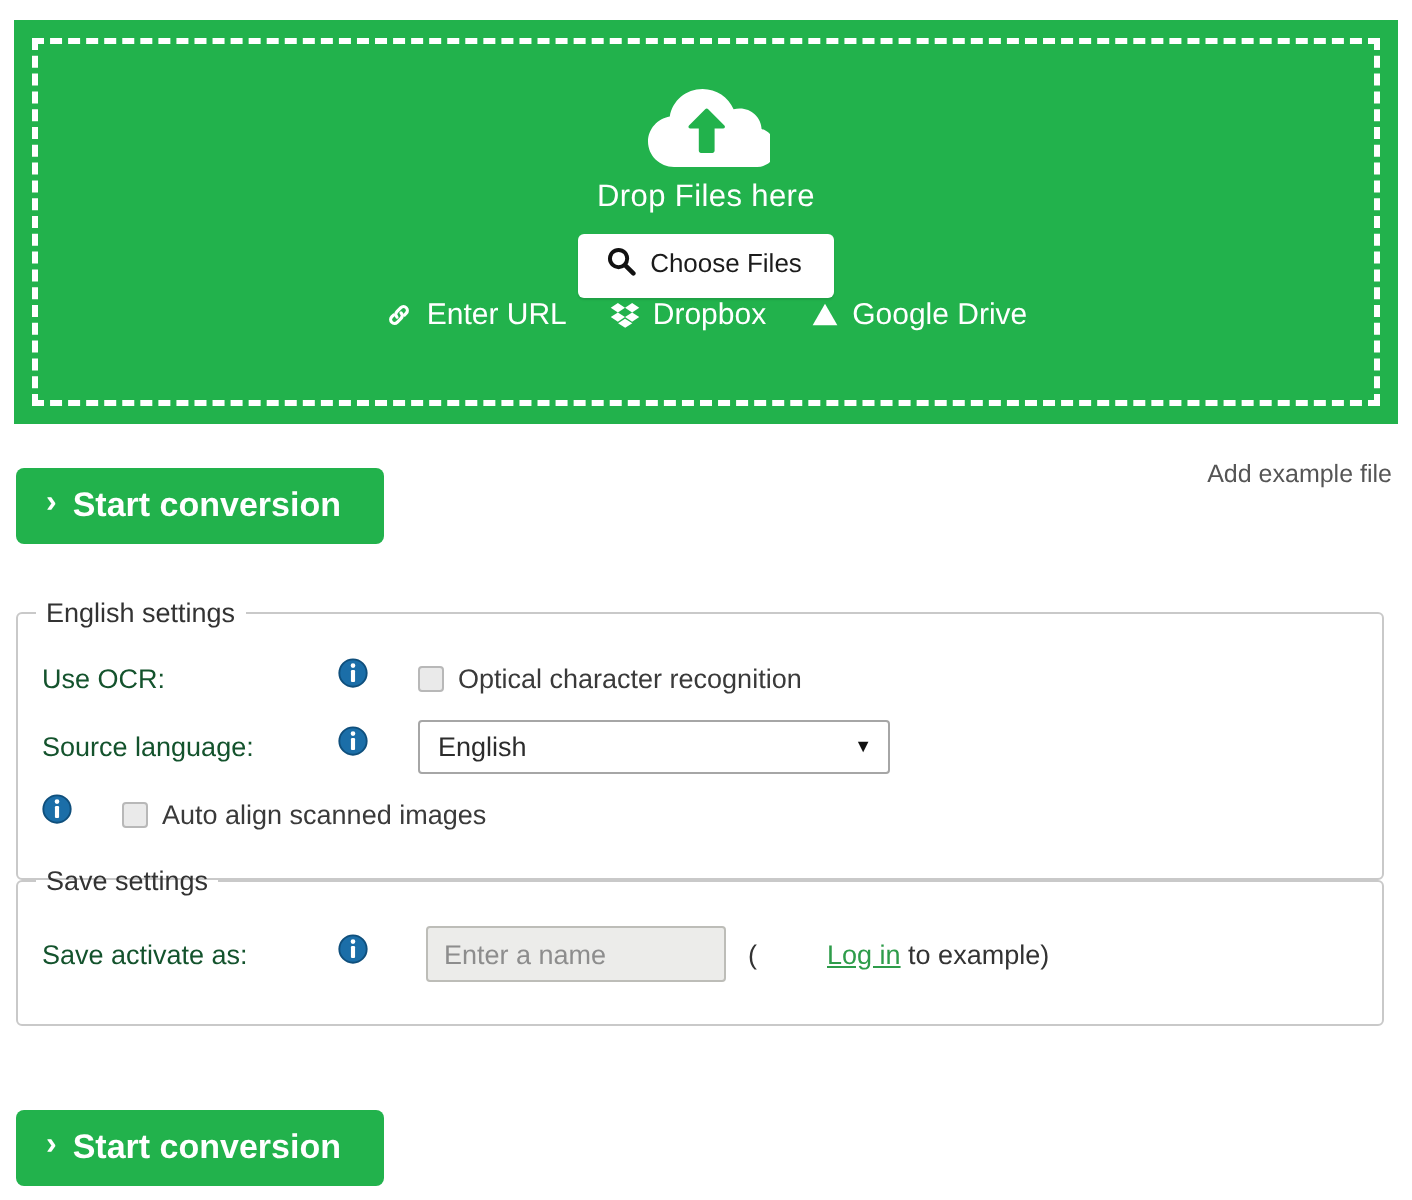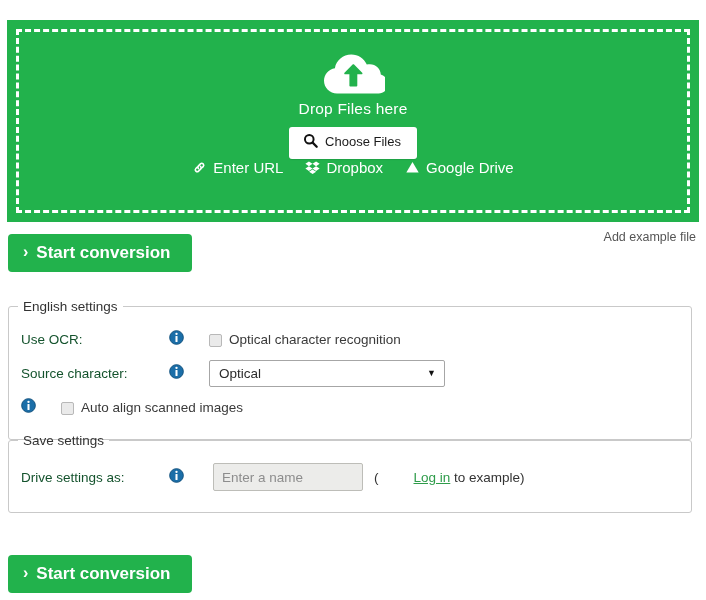--- a/index.html
+++ b/index.html
@@ -18,21 +18,21 @@
     position: relative;
     width: 706px;
     height: 600px;
     padding: 0;
   }
 
   
   .dropzone {
     position: absolute;
     left: 7px;
-    top: 20px;
+    top: 10px;
     width: 692px;
     height: 202px;
     background: #22b24c;
     display: flex;
     flex-direction: column;
     align-items: center;
     justify-content: flex-start;
   }
   .dropzone-inner {
     position: absolute;
@@ -174,21 +174,21 @@
     color: #14532d;
     flex: 0 0 auto;
   }
   .info-col { width: 40px; flex: 0 0 auto; display: flex; align-items: center; }
   #panel-save .info-col { width: 44px; }
 
   .info-icon { display: block; cursor: pointer; }
 
   .check-wrap {
     display: inline-flex;
-    align-items: flex-end;
+    align-items: center;
     gap: 7px;
     cursor: pointer;
   }
   .fake-check {
     width: 13px;
     height: 13px;
     border: 1px solid #b8b8b8;
     background: #eaeaea;
     border-radius: 2px;
     flex: 0 0 auto;
@@ -327,32 +327,32 @@
             </svg>
           </span>
         </div>
         <label class="check-wrap">
           <span class="fake-check"></span>
           <span class="check-label">Optical character recognition</span>
         </label>
       </div>
 
       <div class="form-row">
-        <div class="form-label">Source character:</div>
+        <div class="form-label">Source language:</div>
         <div class="info-col">
           <span class="info-icon">
             <svg viewBox="0 0 16 16" width="15" height="15" aria-hidden="true">
               <circle cx="8" cy="8" r="7.3" fill="#1b6ea8" stroke="#0f4f7c" stroke-width="1"></circle>
               <path fill="#ffffff" d="M8 2.8a1.25 1.25 0 1 1 0 2.5 1.25 1.25 0 0 1 0-2.5z"></path>
               <rect x="6.9" y="6.4" width="2.2" height="6.4" rx=".6" fill="#ffffff"></rect>
             </svg>
           </span>
         </div>
         <div class="select-box">
-          <span>Optical</span>
+          <span>English</span>
           <span class="caret">▼</span>
         </div>
       </div>
 
       <div class="form-row">
         <div class="info-col">
           <span class="info-icon">
             <svg viewBox="0 0 16 16" width="15" height="15" aria-hidden="true">
               <circle cx="8" cy="8" r="7.3" fill="#1b6ea8" stroke="#0f4f7c" stroke-width="1"></circle>
               <path fill="#ffffff" d="M8 2.8a1.25 1.25 0 1 1 0 2.5 1.25 1.25 0 0 1 0-2.5z"></path>
@@ -366,21 +366,21 @@
         </label>
       </div>
 
     </div>
   </fieldset>
 
   <fieldset id="panel-save" class="panel">
     <legend>Save settings</legend>
     <div class="panel-body">
       <div class="form-row">
-        <div class="form-label">Drive settings as:</div>
+        <div class="form-label">Save activate as:</div>
         <div class="info-col">
           <span class="info-icon">
             <svg viewBox="0 0 16 16" width="15" height="15" aria-hidden="true">
               <circle cx="8" cy="8" r="7.3" fill="#1b6ea8" stroke="#0f4f7c" stroke-width="1"></circle>
               <path fill="#ffffff" d="M8 2.8a1.25 1.25 0 1 1 0 2.5 1.25 1.25 0 0 1 0-2.5z"></path>
               <rect x="6.9" y="6.4" width="2.2" height="6.4" rx=".6" fill="#ffffff"></rect>
             </svg>
           </span>
         </div>
         <input class="text-input" type="text" placeholder="Enter a name" style="">

